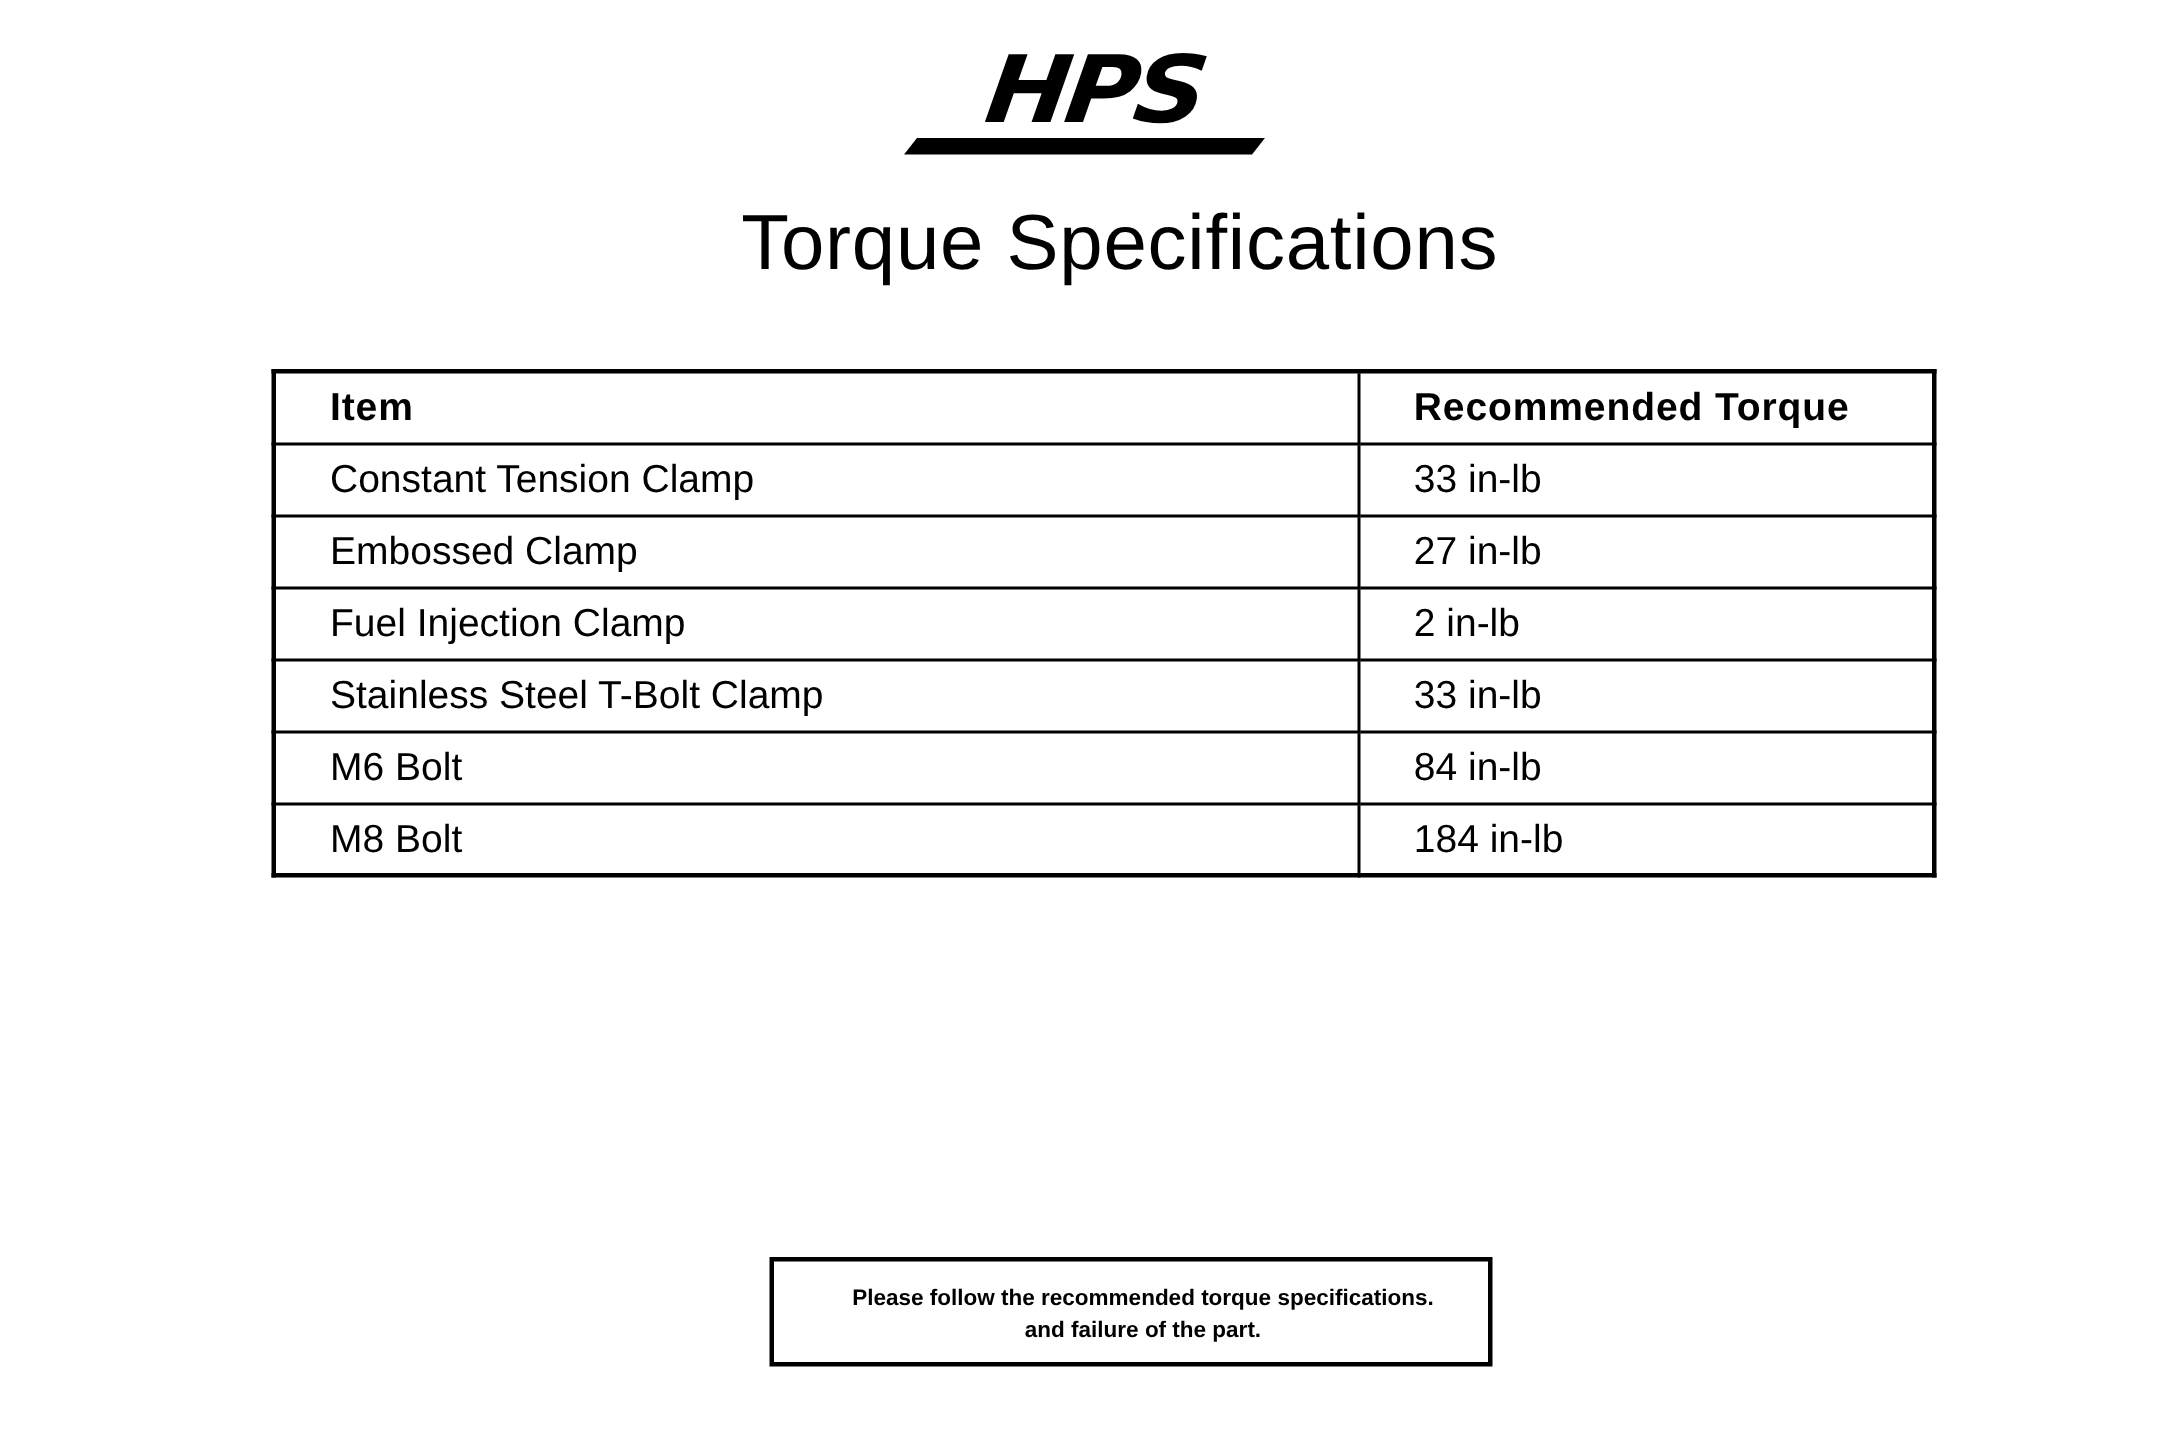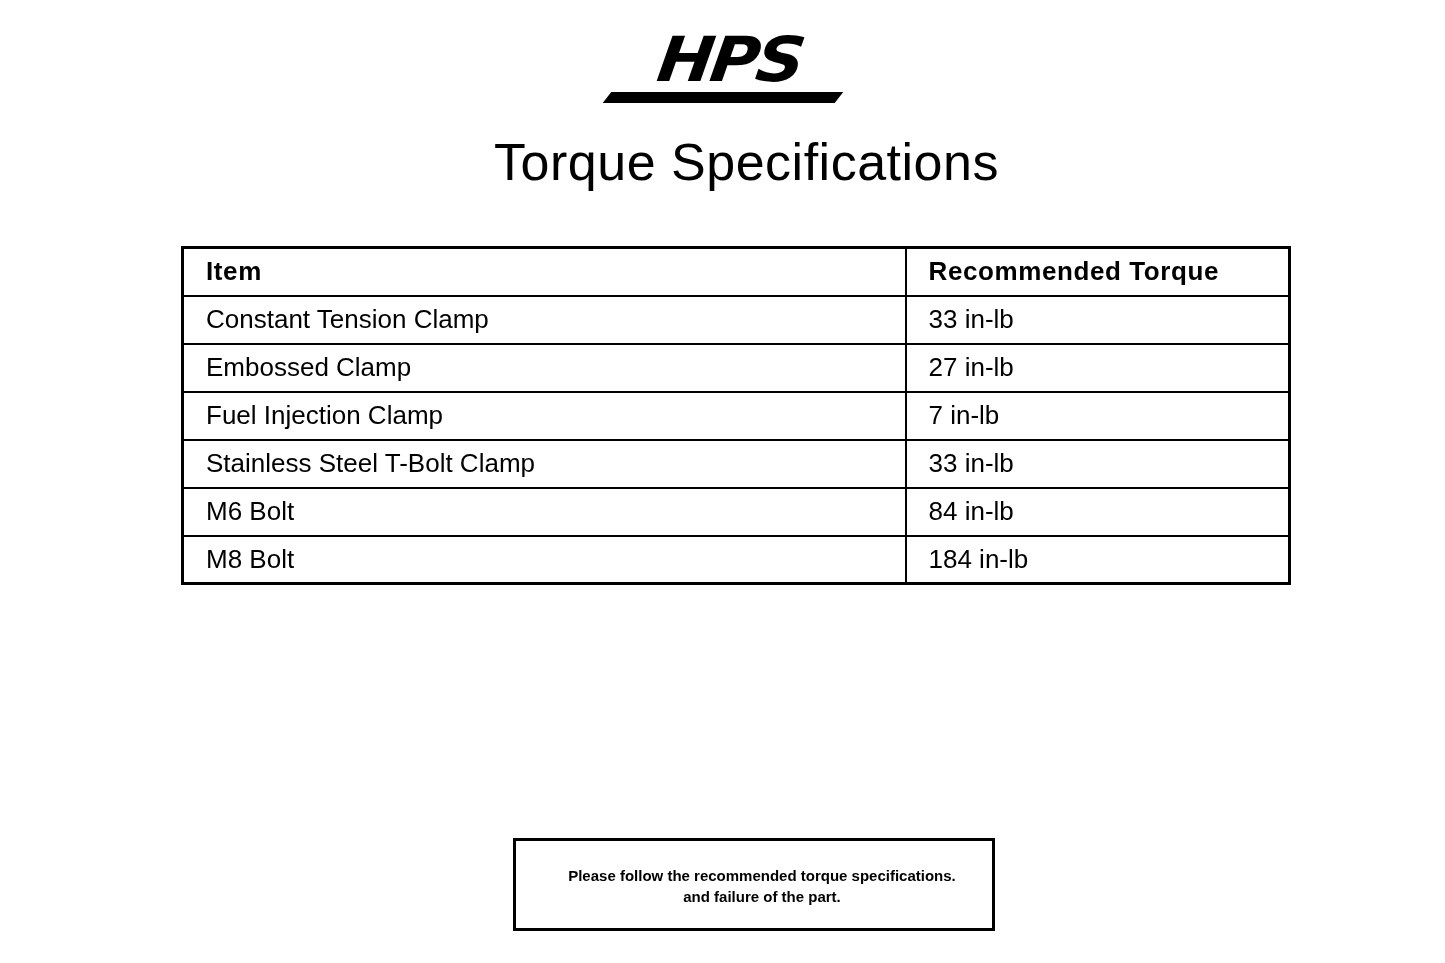--- a/index.html
+++ b/index.html
@@ -77,41 +77,41 @@
     table-layout: fixed;
     border: 3px solid #000000;
   }
   table.spec-table col.col-item { width: 723px; }
   table.spec-table col.col-torque { width: 384px; }
 
   table.spec-table th,
   table.spec-table td {
     border: 2px solid #000000;
     height: 48px;
-    padding: 0 0 0 22px;
+    padding: 0 0 0 36px;
     text-align: left;
     vertical-align: middle;
     font-size: 26px;
     font-weight: 400;
     color: #000000;
     white-space: nowrap;
     overflow: hidden;
   }
   table.spec-table thead th {
     font-weight: 700;
     letter-spacing: 0.6px;
   }
 
   
   .note-box {
     position: absolute;
     left: 513px;
     top: 838px;
     width: 482px;
-    height: 93px;
+    height: 73px;
     border: 3px solid #000000;
     display: flex;
     flex-direction: column;
     align-items: center;
     justify-content: center;
     padding: 2px 8px 0 24px;
   }
   .note-line {
     font-size: 15px;
     font-weight: 600;
@@ -147,21 +147,21 @@
       <tr>
         <td>Constant Tension Clamp</td>
         <td>33 in-lb</td>
       </tr>
       <tr>
         <td>Embossed Clamp</td>
         <td>27 in-lb</td>
       </tr>
       <tr>
         <td>Fuel Injection Clamp</td>
-        <td>7 in-lb</td>
+        <td>2 in-lb</td>
       </tr>
       <tr>
         <td>Stainless Steel T-Bolt Clamp</td>
         <td>33 in-lb</td>
       </tr>
       <tr>
         <td>M6 Bolt</td>
         <td>84 in-lb</td>
       </tr>
       <tr>

